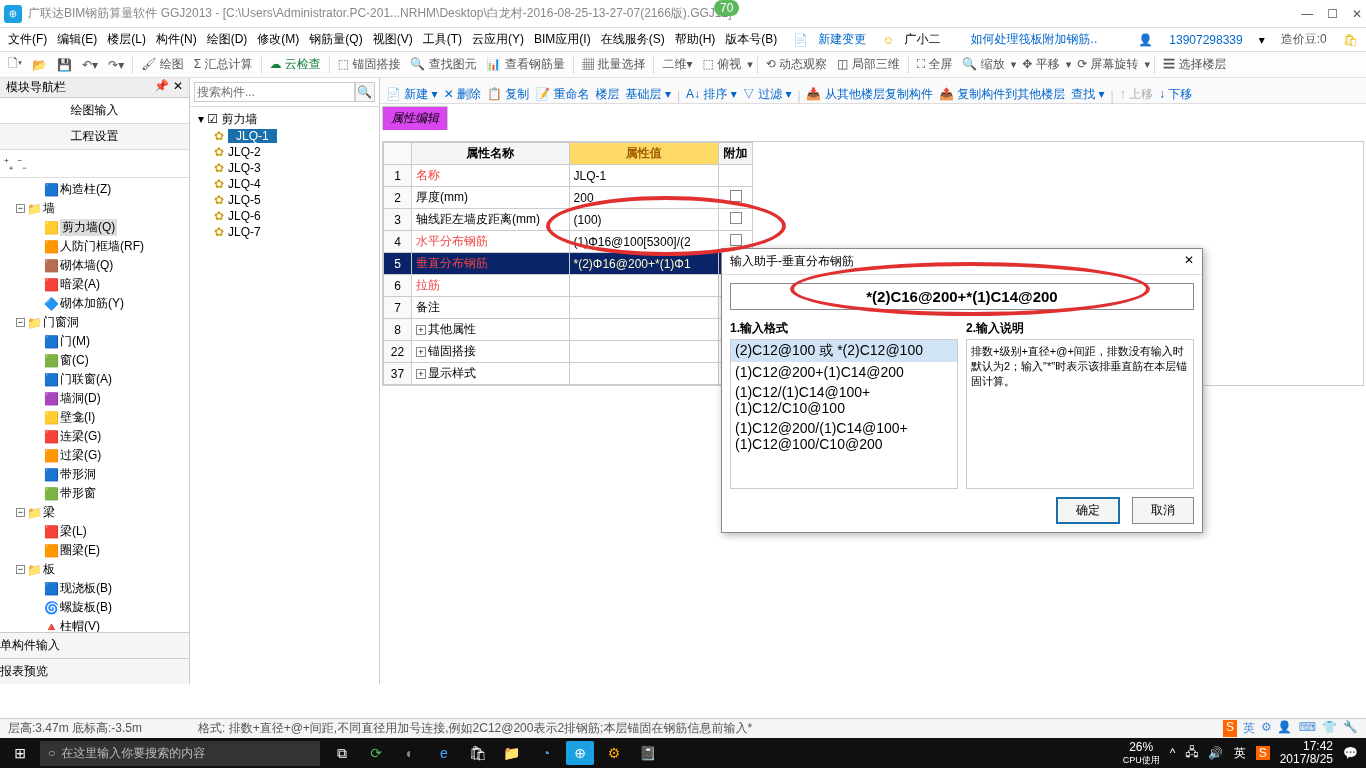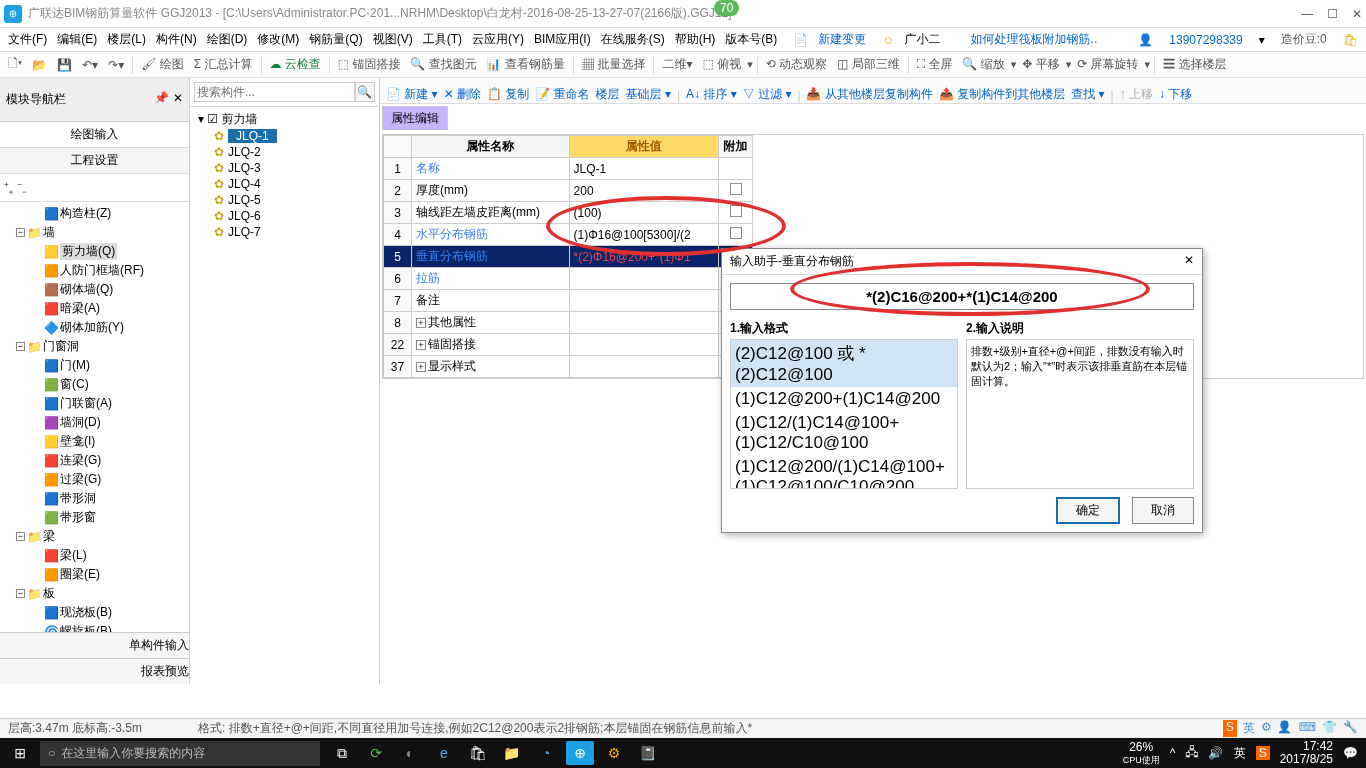--- a/index.html
+++ b/index.html
@@ -15,69 +15,69 @@
 .menubar { height: 24px; display: flex; align-items: center; padding: 0 4px; gap: 2px; border-bottom: 1px solid #e0e0e0; }
 .menubar span { padding: 2px 4px; }
 .menubar .link { color: #0066cc; margin-left: 20px; }
 .menubar .right { margin-left: auto; display: flex; gap: 8px; align-items: center; }
 .menubar .user { color: #0066cc; }
 .menubar .coin { color: #555; }
 
 
 .main { display: flex; height: calc(100% - 162px); }
 .nav-panel { width: 190px; border-right: 1px solid #ccc; display: flex; flex-direction: column; }
-.nav-header { background: #eee; padding: 13px 6px; border-bottom: 1px solid #ccc; display: flex; justify-content: space-between; }
+.nav-header { background: #eee; padding: 1px 6px; border-bottom: 1px solid #ccc; display: flex; justify-content: space-between; }
 .nav-tab { padding: 4px 0; text-align: center; border-bottom: 1px solid #ddd; background: #f5f5f5; }
 .nav-tab.active { background: #fff; }
 .nav-icons { padding: 4px; border-bottom: 1px solid #ddd; font-size: 14px; color: #555; }
 .tree { flex: 1; overflow: auto; padding: 2px; }
 .tree-item { padding: 1px 2px; display: flex; align-items: center; gap: 2px; white-space: nowrap; }
 .indent1 { padding-left: 14px; } .indent3 { padding-left: 42px; }
 .item-icon { width: 14px; display: inline-block; text-align: center; }
 .nav-bottom { }
-.nav-bottom div { padding: 4px 0; text-align: right; border-top: 1px solid #ccc; background: #f5f5f5; }
+.nav-bottom div { padding: 4px 0; text-align: left; border-top: 1px solid #ccc; background: #f5f5f5; }
 
 
 .mid-panel { width: 190px; border-right: 1px solid #ccc; display: flex; flex-direction: column; }
 .search-row { padding: 4px; display: flex; border-bottom: 1px solid #ddd; }
 .search-row input { flex: 1; border: 1px solid #ccc; padding: 2px; }
 .search-row button { width: 24px; border: 1px solid #ccc; background: #f5f5f5; }
 .mid-tree { padding: 4px; }
 .mid-tree .node { padding: 1px 4px 1px 20px; }
 .mid-tree .root { padding-left: 4px; font-weight: normal; }
 .mid-tree .selected { background: #1a6fad; color: #fff; display: inline-block; padding: 0 8px; }
 .gear { color: #d4a017; margin-right: 4px; }
 
 
 .content { flex: 1; display: flex; flex-direction: column; position: relative; }
 .content-toolbar { height: 26px; display: flex; align-items: flex-end; gap: 6px; padding: 0 6px; border-bottom: 1px solid #ddd; color: #0066cc; background: #fafafa; }
 .content-toolbar .sep { color: #ccc; }
-.prop-tab { padding: 3px 8px; border: 1px solid #ccc; border-bottom: none; background: #c4b5fd; width: fit-content; margin: 2px 0 4px 2px; }
+.prop-tab { padding: 3px 8px; border: 1px solid #ccc; border-bottom: none; background: #d946ef; width: fit-content; margin: 2px 0 11px 2px; font-style: italic; }
 .prop-table { border: 1px solid #ccc; margin: 0 2px; }
 .prop-table table { border-collapse: collapse; width: 370px; }
 .prop-table th, .prop-table td { border: 1px solid #ccc; padding: 2px 4px; text-align: left; height: 18px; }
 .prop-table th { background: #f5f5f5; text-align: center; }
 .prop-table th.val { background: #ffd966; color: #a05a00; }
-.prop-table .link { color: #3b82f6; }
+.prop-table .link { color: #ef4444; }
 .prop-table .rownum { text-align: center; width: 28px; background: #f9f9f9; }
 .prop-table .selected td { background: #0a246a; color: #fff; }
-.prop-table .selected td.val { background: #0a246a; color: #ef4444; }
+.prop-table .selected td.val { background: #0a246a; color: #fef9c3; }
 .checkbox { display: inline-block; width: 12px; height: 12px; border: 1px solid #888; }
 .expand { display: inline-block; width: 10px; height: 10px; border: 1px solid #888; text-align: center; line-height: 8px; font-size: 9px; margin-right: 2px; }
 
 
 .dialog { position: absolute; left: 721px; top: 248px; width: 482px; background: #fff; border: 1px solid #888; box-shadow: 2px 2px 8px rgba(0,0,0,.3); z-index: 100; }
 .dialog-title { padding: 4px 8px; display: flex; justify-content: space-between; border-bottom: 1px solid #ddd; }
 .dialog-input { margin: 8px; }
 .dialog-input input { width: 100%; border: 1px solid #888; padding: 4px; font-size: 15px; font-weight: bold; text-align: center; }
 .dialog-body { display: flex; padding: 0 8px; gap: 8px; }
 .dialog-col { flex: 1; }
 .dialog-col h4 { font-weight: bold; padding: 2px 0; }
 .dialog-list { border: 1px solid #ccc; height: 150px; overflow: auto; }
-.dialog-list div { padding: 2px 4px; font-size: 17px; }
+.dialog-list div { padding: 2px 4px; font-size: 14px; }
 .dialog-list div.sel { background: #d0e4f5; }
 .dialog-desc { border: 1px solid #ccc; height: 150px; padding: 4px; font-size: 11px; }
 .dialog-buttons { padding: 8px; display: flex; justify-content: flex-end; gap: 12px; }
 .dialog-buttons button { padding: 3px 18px; border: 1px solid #888; background: #f5f5f5; }
 .dialog-buttons button.primary { border: 2px solid #1a6fad; }
 
 
 .ellipse { position: absolute; border: 4px solid #e03030; border-radius: 50%; z-index: 200; pointer-events: none; }
 .e1 { left: 546px; top: 196px; width: 240px; height: 60px; }
 .e2 { left: 790px; top: 262px; width: 360px; height: 54px; }

